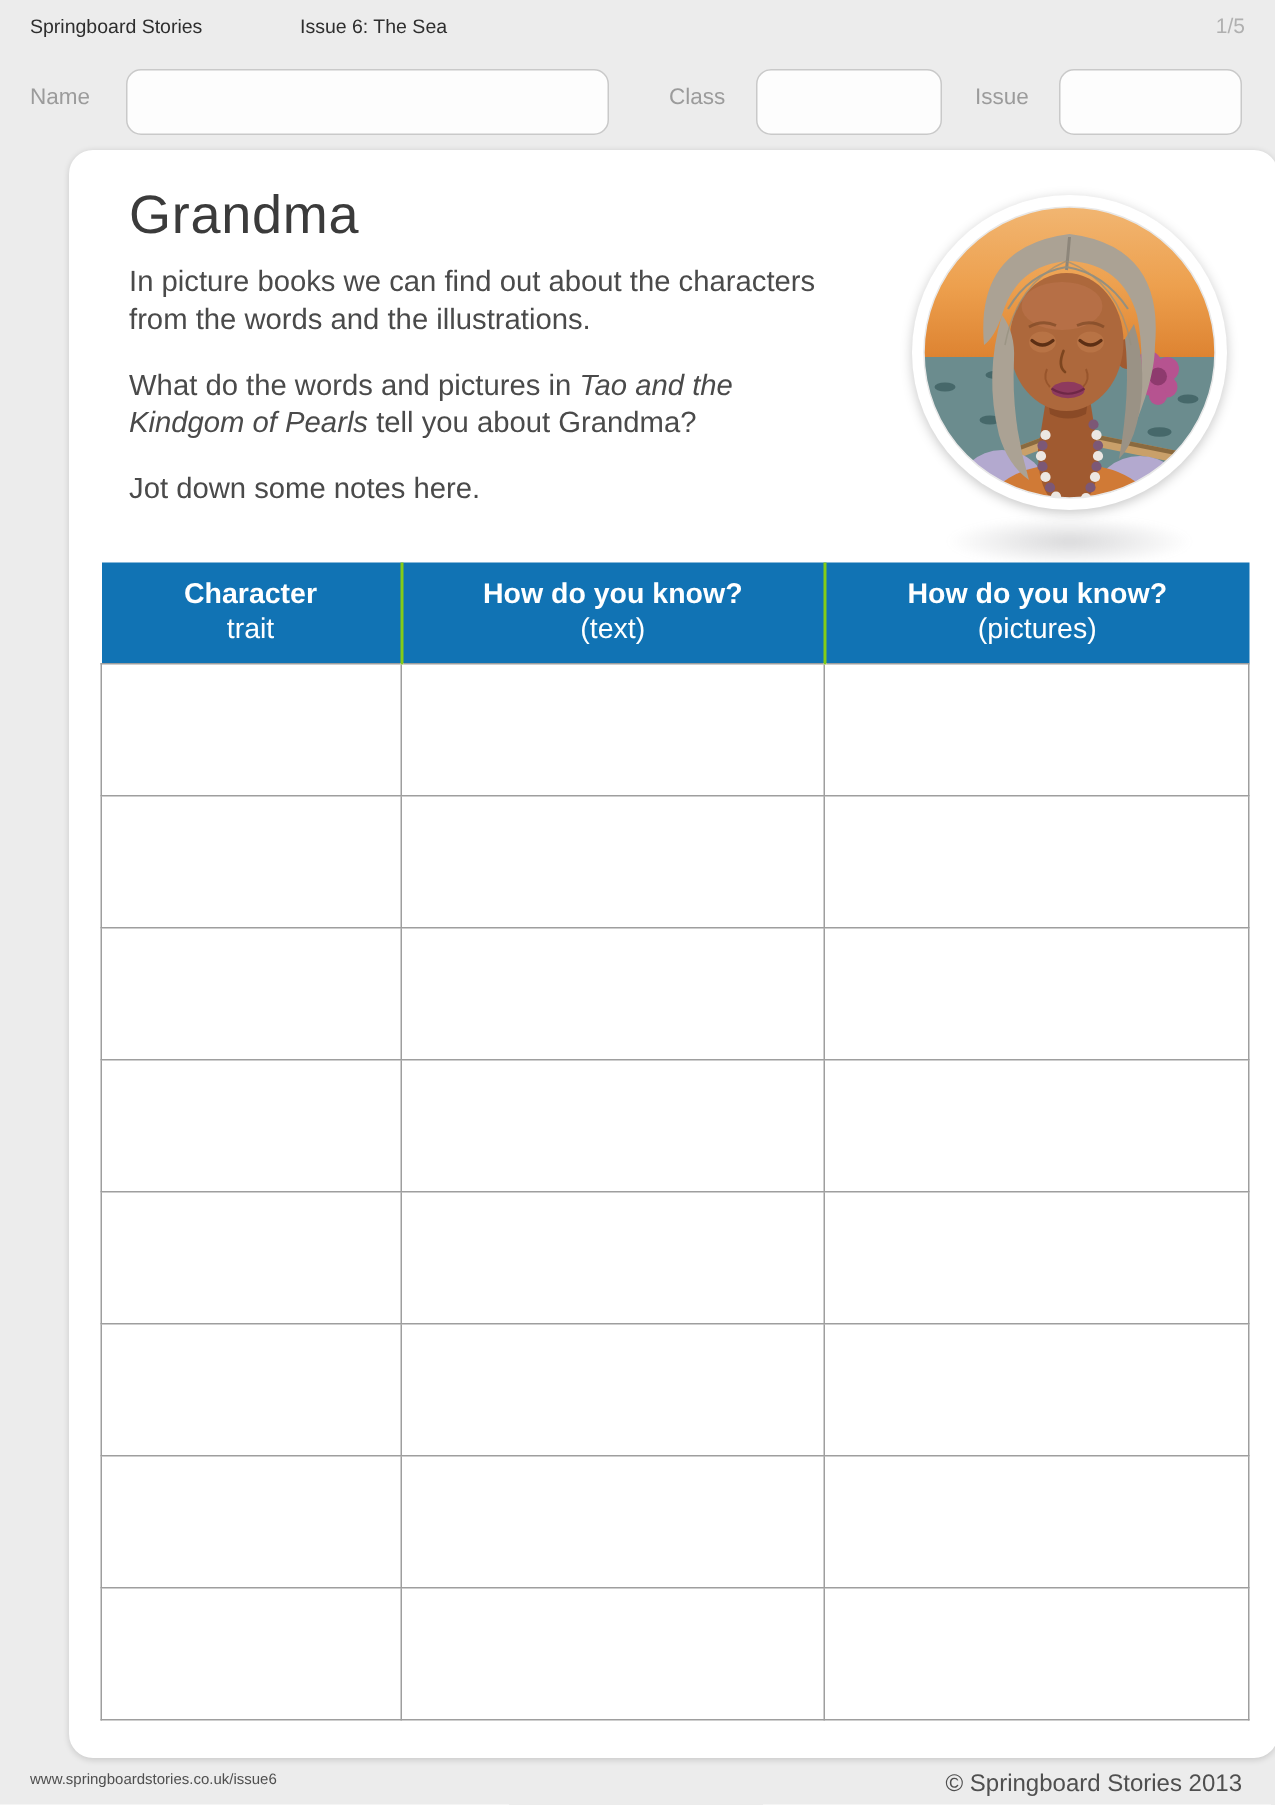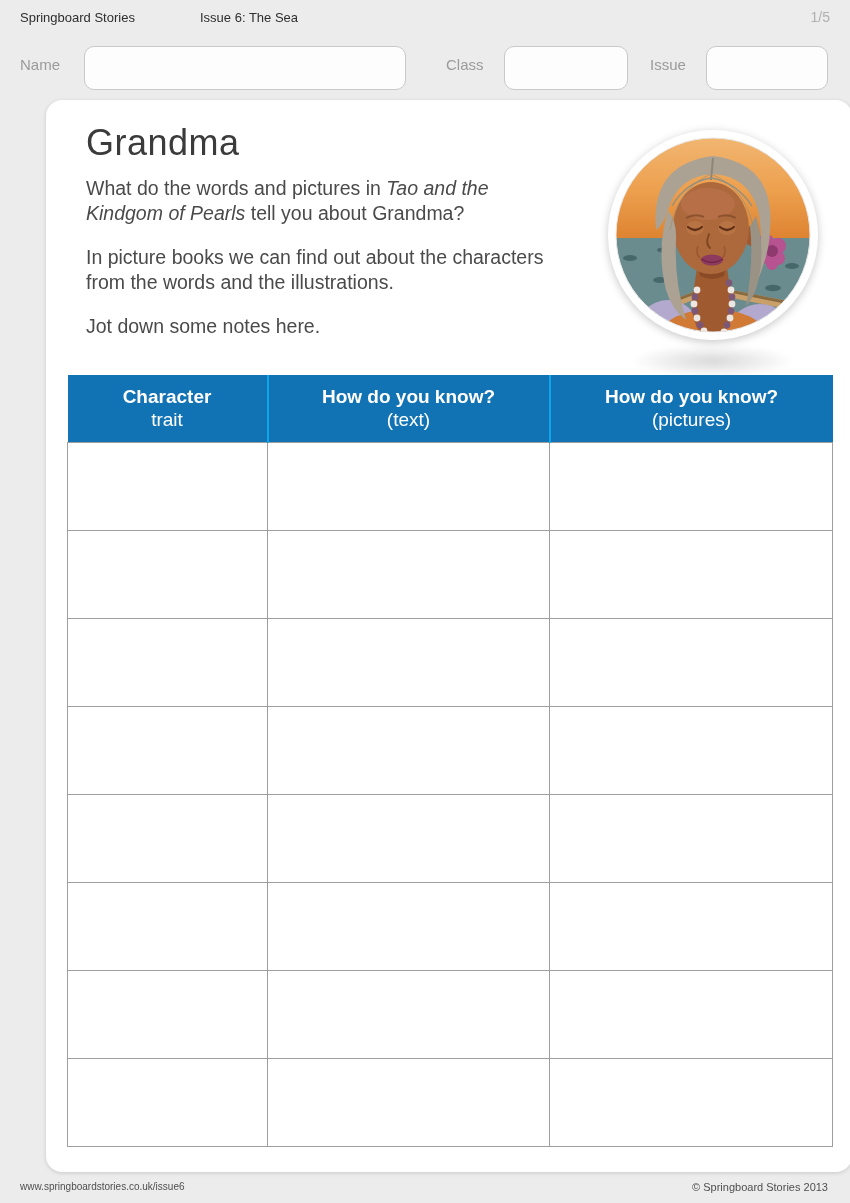--- a/index.html
+++ b/index.html
@@ -60,55 +60,55 @@
   .trait-table {
     position: absolute; left: 21px; top: 275px; width: 765px;
     border-collapse: collapse; table-layout: fixed;
   }
   .trait-table col.c1 { width: 200px; }
   .trait-table col.c2 { width: 282px; }
   .trait-table col.c3 { width: 283px; }
   .trait-table th {
     height: 67px; background: #1173b4; color: #ffffff;
     font-size: 19px; line-height: 1.22; text-align: center; vertical-align: middle;
-    border-left: 2px solid #ffffff; border-right: 2px solid #0ea5e9;
+    border-left: 2px solid #ffffff; border-right: 2px solid #84cc16;
     font-weight: bold; padding: 4px 6px;
   }
   .trait-table th:first-child { border-left: none; }
   .trait-table th:last-child  { border-right: none; }
   .trait-table th .sub { font-weight: normal; display: block; }
   .trait-table td {
     height: 88px; border: 1px solid #9e9e9e; background: #ffffff;
   }
 
   
   .footer-url  { position: absolute; left: 20px;  top: 1181px; font-size: 10px; color: #4f4f4f; }
-  .footer-copy { position: absolute; right: 22px; top: 1181px; font-size: 11px; color: #4f4f4f; }
+  .footer-copy { position: absolute; right: 22px; top: 1181px; font-size: 16px; color: #4f4f4f; }
 </style>
 </head>
 <body>
 
 <div class="brand">Springboard Stories</div>
 <div class="issue">Issue 6: The Sea</div>
 <div class="page-num">1/5</div>
 
 <div class="field-label lbl-name">Name</div>
 <input class="field-box box-name" value="" style="">
 <div class="field-label lbl-class">Class</div>
 <input class="field-box box-class" value="" style="">
 <div class="field-label lbl-date">Issue</div>
 <input class="field-box box-date" value="" style="">
 
 <div class="card">
 
   <div class="ws-title">Grandma</div>
 
   <div class="intro-block">
+    <p>In picture books we can find out about the characters from the words and the illustrations.</p>
     <p><span>What do the words and pictures in </span><span class="book-title">Tao and the Kindgom of Pearls</span><span> tell you about Grandma?</span></p>
-    <p>In picture books we can find out about the characters from the words and the illustrations.</p>
     <p>Jot down some notes here.</p>
   </div>
 
   <div class="illus-wrap">
     <svg width="210" height="210" viewBox="0 0 210 210">
       <defs>
         <clipPath id="cir">
             <circle cx="105" cy="105" r="97"></circle>
           </clipPath>
         <linearGradient id="sky" x1="0" y1="0" x2="0" y2="1">

